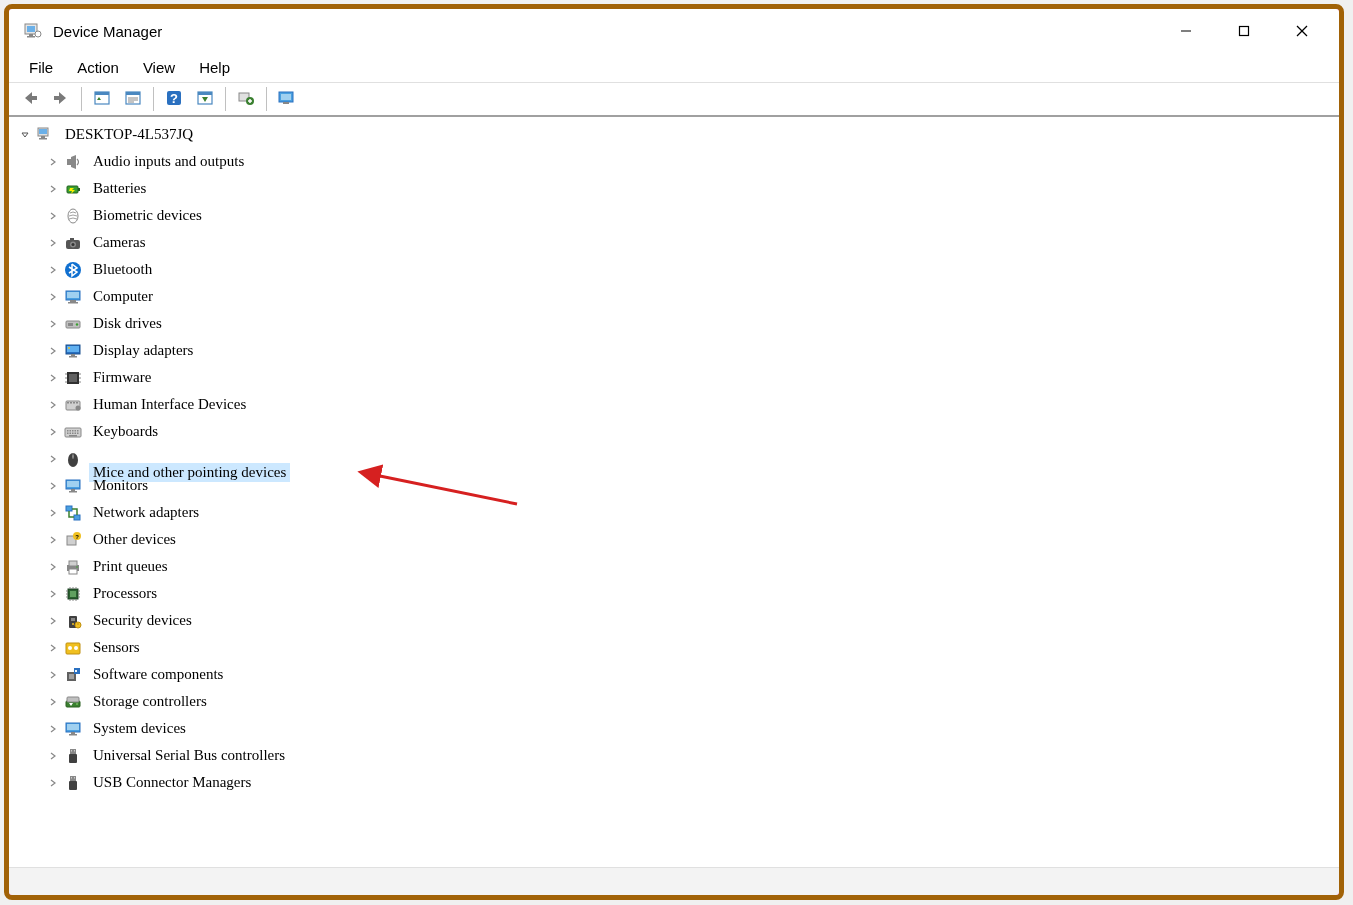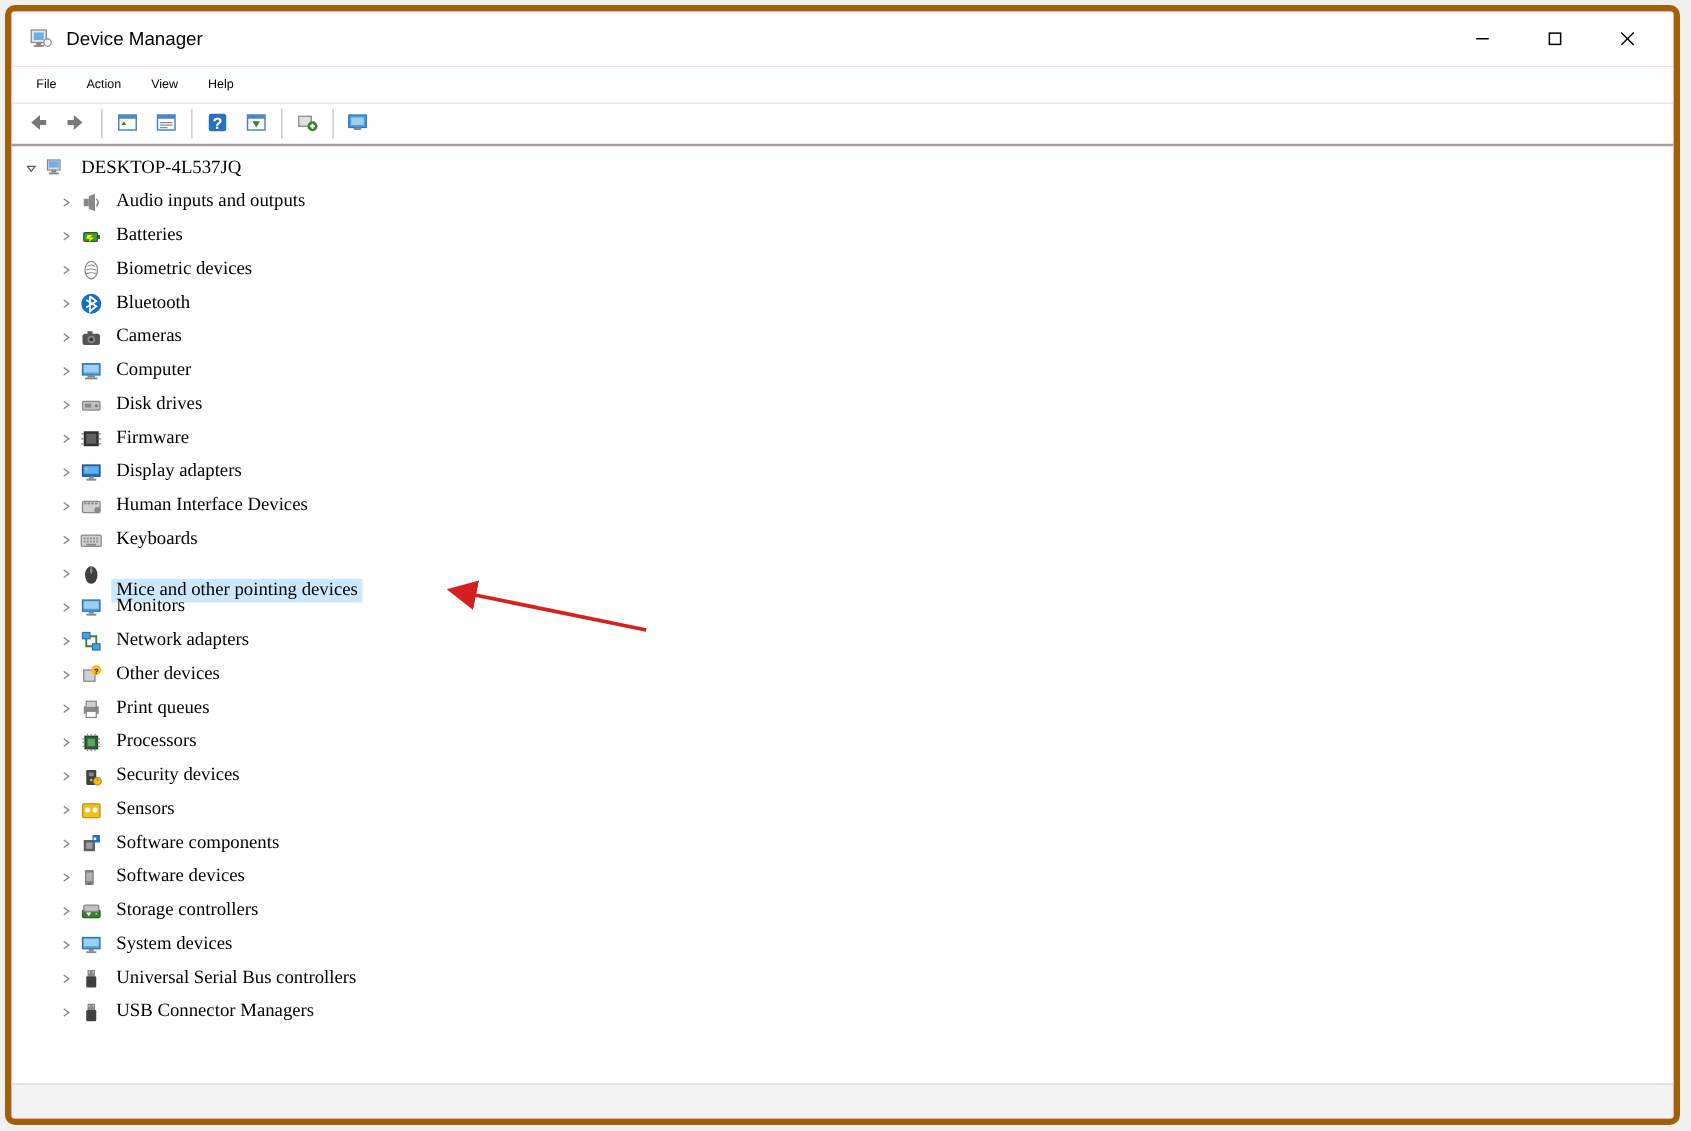--- a/index.html
+++ b/index.html
@@ -62,21 +62,21 @@
     .menubar {
       height: 30px;
       display: flex;
       align-items: center;
       padding: 0 8px;
       background: #ffffff;
       border-bottom: 1px solid #e0e0e0;
     }
     .menu-item {
       padding: 4px 12px;
-      font-size: 10px;
+      font-size: 15px;
       color: #000;
       cursor: pointer;
     }
     .toolbar {
       height: 34px;
       display: flex;
       align-items: center;
       padding: 0 6px;
       gap: 1px;
       background: #ffffff;
@@ -353,54 +353,54 @@
             </li>
             <li>
               <div class="tree-node">
                 <span class="expander">
                   <svg width="10" height="10" viewBox="0 0 10 10">
                     <path d="M3 2 L7 5 L3 8" fill="none" stroke="#888" stroke-width="1.2"></path>
                   </svg>
                 </span>
                 <span class="node-icon">
                   <svg width="18" height="18">
-                    <circle cx="9" cy="9" r="8" fill="#1070d0"></circle>
-                    <path d="M8 3 L8 15 L13 11 L5 6 M8 3 L13 7 L5 12" fill="none" stroke="#fff" stroke-width="1.5"></path>
-                  </svg>
-                </span>
-                <span class="node-label">Bluetooth</span>
-              </div>
-            </li>
-            <li>
-              <div class="tree-node">
-                <span class="expander">
-                  <svg width="10" height="10" viewBox="0 0 10 10">
-                    <path d="M3 2 L7 5 L3 8" fill="none" stroke="#888" stroke-width="1.2"></path>
-                  </svg>
-                </span>
-                <span class="node-icon">
-                  <svg width="18" height="18">
                     <rect x="2" y="6" width="14" height="9" rx="2" fill="#555"></rect>
                     <rect x="6" y="4" width="4" height="3" fill="#555"></rect>
                     <circle cx="9" cy="10.5" r="3" fill="#888"></circle>
                     <circle cx="9" cy="10.5" r="1.5" fill="#333"></circle>
                   </svg>
                 </span>
                 <span class="node-label">Cameras</span>
               </div>
             </li>
             <li>
               <div class="tree-node">
                 <span class="expander">
                   <svg width="10" height="10" viewBox="0 0 10 10">
                     <path d="M3 2 L7 5 L3 8" fill="none" stroke="#888" stroke-width="1.2"></path>
                   </svg>
                 </span>
                 <span class="node-icon">
                   <svg width="18" height="18">
+                    <circle cx="9" cy="9" r="8" fill="#1070d0"></circle>
+                    <path d="M8 3 L8 15 L13 11 L5 6 M8 3 L13 7 L5 12" fill="none" stroke="#fff" stroke-width="1.5"></path>
+                  </svg>
+                </span>
+                <span class="node-label">Bluetooth</span>
+              </div>
+            </li>
+            <li>
+              <div class="tree-node">
+                <span class="expander">
+                  <svg width="10" height="10" viewBox="0 0 10 10">
+                    <path d="M3 2 L7 5 L3 8" fill="none" stroke="#888" stroke-width="1.2"></path>
+                  </svg>
+                </span>
+                <span class="node-icon">
+                  <svg width="18" height="18">
                     <rect x="2" y="3" width="14" height="9" fill="#4aa0e0" stroke="#2a70c0"></rect>
                     <rect x="3" y="4" width="12" height="6" fill="#a0d0f0"></rect>
                     <rect x="6" y="12" width="6" height="2" fill="#888"></rect>
                     <rect x="4" y="14" width="10" height="1.5" fill="#888"></rect>
                   </svg>
                 </span>
                 <span class="node-label">Computer</span>
               </div>
             </li>
             <li>
@@ -411,20 +411,39 @@
                   </svg>
                 </span>
                 <span class="node-icon">
                   <svg width="18" height="18">
                     <rect x="2" y="6" width="14" height="7" rx="1" fill="#c0c0c0" stroke="#888"></rect>
                     <circle cx="13" cy="9.5" r="1.2" fill="#3aa030"></circle>
                     <rect x="4" y="8" width="5" height="3" fill="#888"></rect>
                   </svg>
                 </span>
                 <span class="node-label">Disk drives</span>
+              </div>
+            </li>
+            <li>
+              <div class="tree-node">
+                <span class="expander">
+                  <svg width="10" height="10" viewBox="0 0 10 10">
+                    <path d="M3 2 L7 5 L3 8" fill="none" stroke="#888" stroke-width="1.2"></path>
+                  </svg>
+                </span>
+                <span class="node-icon">
+                  <svg width="18" height="18">
+                    <rect x="2" y="3" width="14" height="9" fill="#2a70c0" stroke="#1a5090"></rect>
+                    <rect x="3" y="4" width="12" height="6" fill="#60b0f0"></rect>
+                    <rect x="7" y="12" width="4" height="2" fill="#888"></rect>
+                    <rect x="5" y="14" width="8" height="1.5" fill="#888"></rect>
+                    <circle cx="5" cy="6" r="1" fill="#f0c020"></circle>
+                  </svg>
+                </span>
+                <span class="node-label">Display adapters</span>
               </div>
             </li>
             <li>
               <div class="tree-node">
                 <span class="expander">
                   <svg width="10" height="10" viewBox="0 0 10 10">
                     <path d="M3 2 L7 5 L3 8" fill="none" stroke="#888" stroke-width="1.2"></path>
                   </svg>
                 </span>
                 <span class="node-icon">
@@ -433,39 +452,20 @@
                     <rect x="5" y="5" width="8" height="8" fill="#606060"></rect>
                     <line x1="3" y1="5" x2="1" y2="5" stroke="#888"></line>
                     <line x1="3" y1="9" x2="1" y2="9" stroke="#888"></line>
                     <line x1="3" y1="13" x2="1" y2="13" stroke="#888"></line>
                     <line x1="15" y1="5" x2="17" y2="5" stroke="#888"></line>
                     <line x1="15" y1="9" x2="17" y2="9" stroke="#888"></line>
                     <line x1="15" y1="13" x2="17" y2="13" stroke="#888"></line>
                   </svg>
                 </span>
                 <span class="node-label">Firmware</span>
-              </div>
-            </li>
-            <li>
-              <div class="tree-node">
-                <span class="expander">
-                  <svg width="10" height="10" viewBox="0 0 10 10">
-                    <path d="M3 2 L7 5 L3 8" fill="none" stroke="#888" stroke-width="1.2"></path>
-                  </svg>
-                </span>
-                <span class="node-icon">
-                  <svg width="18" height="18">
-                    <rect x="2" y="3" width="14" height="9" fill="#2a70c0" stroke="#1a5090"></rect>
-                    <rect x="3" y="4" width="12" height="6" fill="#60b0f0"></rect>
-                    <rect x="7" y="12" width="4" height="2" fill="#888"></rect>
-                    <rect x="5" y="14" width="8" height="1.5" fill="#888"></rect>
-                    <circle cx="5" cy="6" r="1" fill="#f0c020"></circle>
-                  </svg>
-                </span>
-                <span class="node-label">Display adapters</span>
               </div>
             </li>
             <li>
               <div class="tree-node">
                 <span class="expander">
                   <svg width="10" height="10" viewBox="0 0 10 10">
                     <path d="M3 2 L7 5 L3 8" fill="none" stroke="#888" stroke-width="1.2"></path>
                   </svg>
                 </span>
                 <span class="node-icon">
@@ -679,37 +679,20 @@
             </li>
             <li>
               <div class="tree-node">
                 <span class="expander">
                   <svg width="10" height="10" viewBox="0 0 10 10">
                     <path d="M3 2 L7 5 L3 8" fill="none" stroke="#888" stroke-width="1.2"></path>
                   </svg>
                 </span>
                 <span class="node-icon">
                   <svg width="18" height="18">
-                    <rect x="4" y="3" width="7" height="12" rx="1" fill="#808080"></rect>
-                    <rect x="5" y="5" width="5" height="7" fill="#b0b0b0"></rect>
-                    <circle cx="7.5" cy="14" r="0.8" fill="#555"></circle>
-                  </svg>
-                </span>
-                <span class="node-label">Software devices</span>
-              </div>
-            </li>
-            <li>
-              <div class="tree-node">
-                <span class="expander">
-                  <svg width="10" height="10" viewBox="0 0 10 10">
-                    <path d="M3 2 L7 5 L3 8" fill="none" stroke="#888" stroke-width="1.2"></path>
-                  </svg>
-                </span>
-                <span class="node-icon">
-                  <svg width="18" height="18">
                     <rect x="2" y="8" width="14" height="6" rx="1" fill="#3a8030" stroke="#2a6020"></rect>
                     <rect x="3" y="4" width="12" height="5" rx="1" fill="#c0c0c0" stroke="#888"></rect>
                     <circle cx="13" cy="11" r="0.8" fill="#a0e080"></circle>
                     <polygon points="5,10 9,10 7,13" fill="#fff"></polygon>
                   </svg>
                 </span>
                 <span class="node-label">Storage controllers</span>
               </div>
             </li>
             <li>

